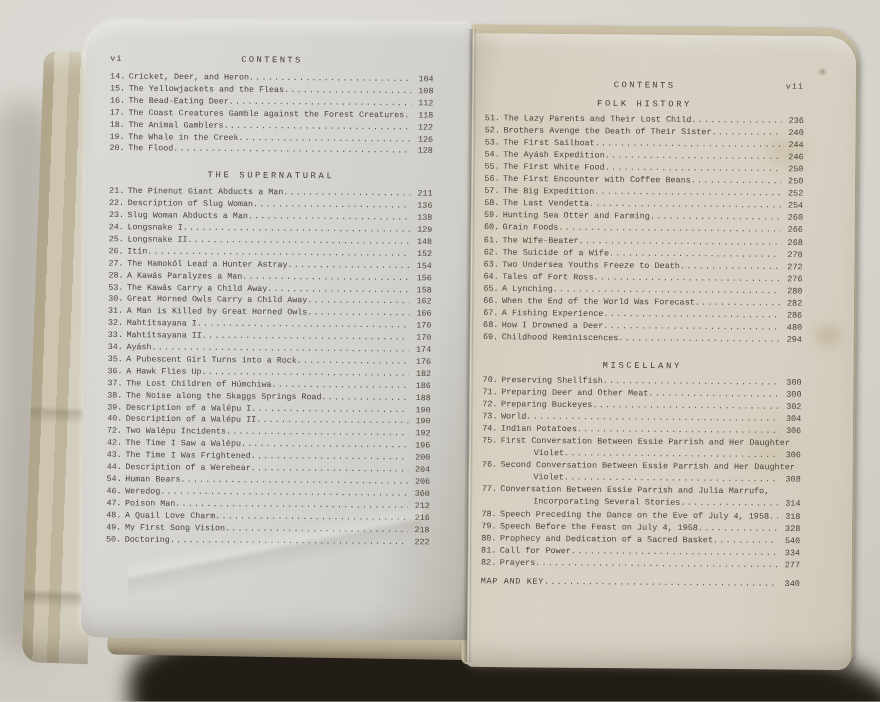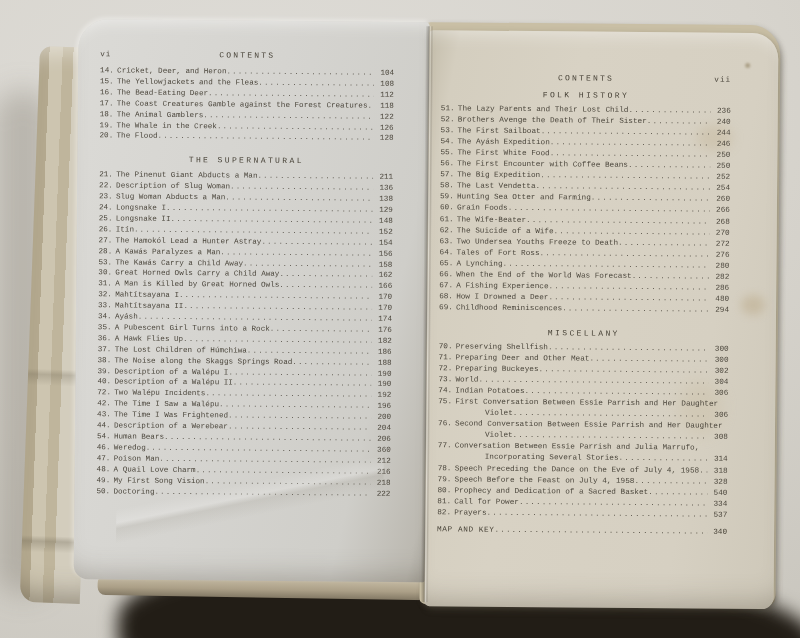--- a/index.html
+++ b/index.html
@@ -527,21 +527,21 @@
             <div class="trow">
               <span class="num">81.</span>
               <span class="ttl">Call for Power</span>
               <span class="dots"></span>
               <span class="pg">334</span>
             </div>
             <div class="trow">
               <span class="num">82.</span>
               <span class="ttl">Prayers</span>
               <span class="dots"></span>
-              <span class="pg">537</span>
+              <span class="pg">277</span>
             </div>
             <div class="trow map-row">
               <span class="ttl">MAP AND KEY</span>
               <span class="dots"></span>
               <span class="pg">340</span>
             </div>
           </div>
       </div>
     </div>
 

